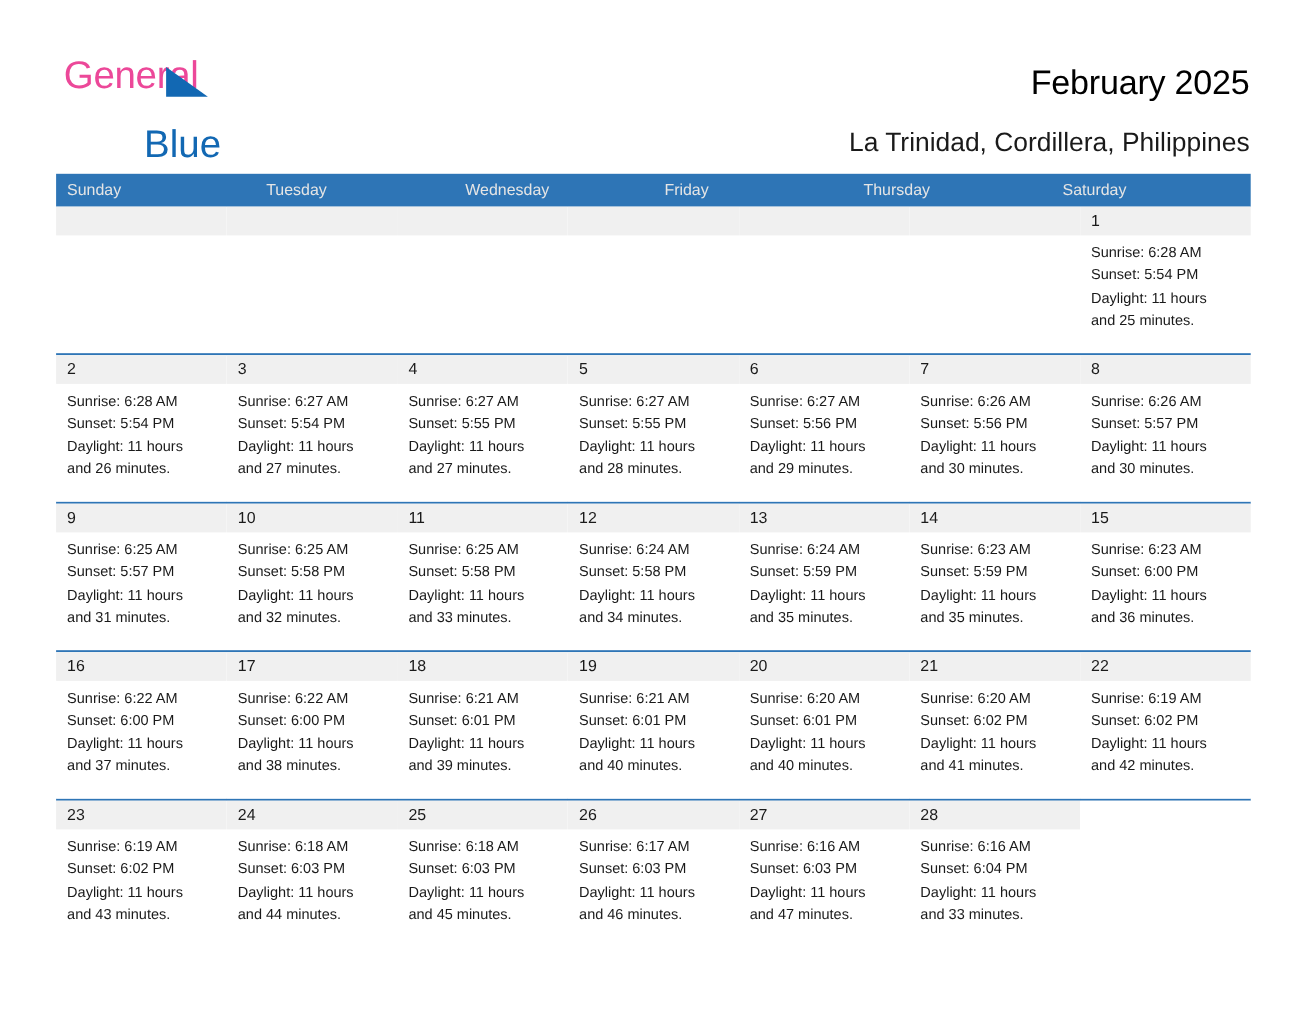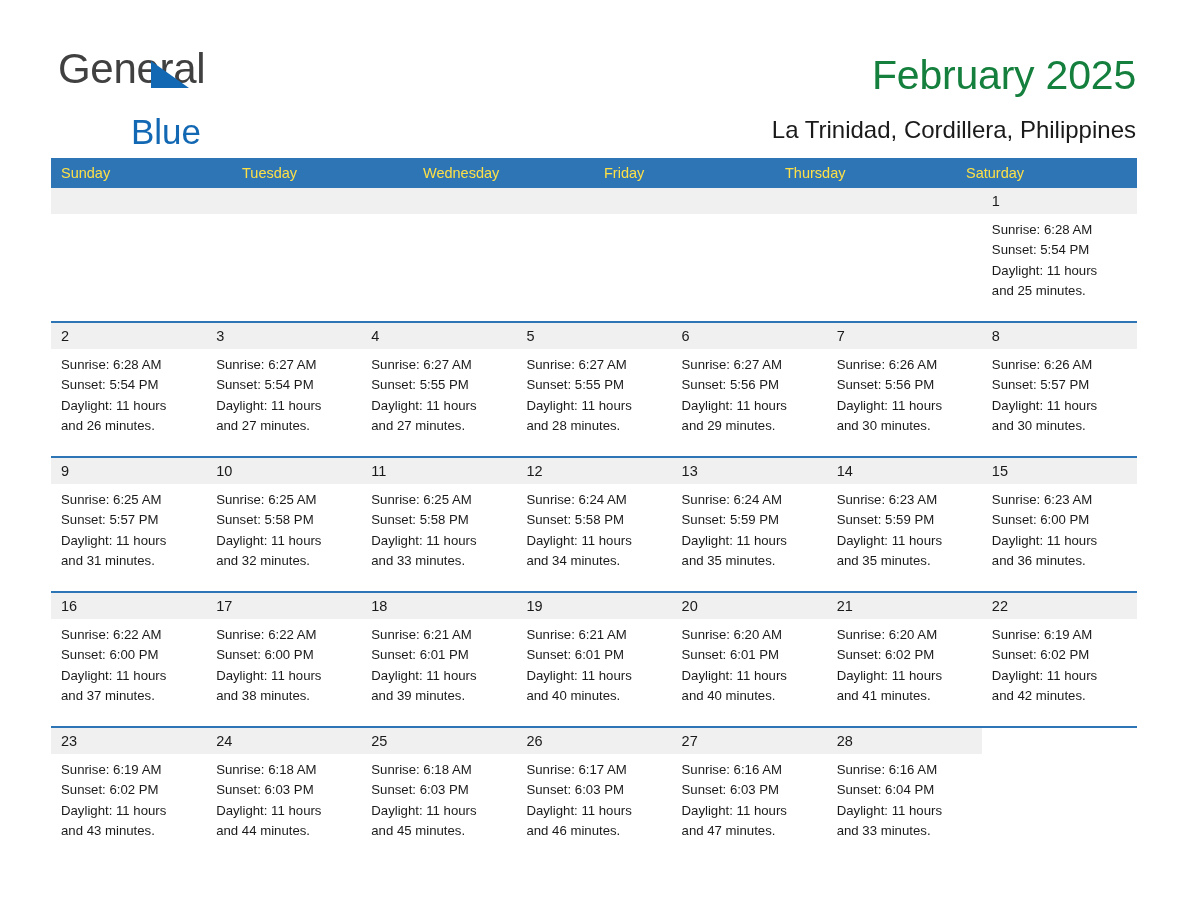--- a/index.html
+++ b/index.html
@@ -33,23 +33,23 @@
     position: absolute;
     left: 58px;
     top: 50px;
     width: 260px;
     height: 70px;
   }
   .logo-line1 {
     position: absolute;
     left: 0;
     top: 0;
-    font-size: 42px;
+    font-size: 35px;
     letter-spacing: -0.3px;
-    color: #404040;
+    color: #ec4899;
     font-weight: 400;
     line-height: 38px;
     white-space: nowrap;
   }
   .logo-tri {
     position: absolute;
     left: 93px;
     top: 11px;
     width: 0;
     height: 0;
@@ -69,23 +69,23 @@
   }
 
   .title-block {
     position: absolute;
     right: 52px;
     top: 50px;
     text-align: right;
     width: 700px;
   }
   .cal-title {
-    font-size: 41px;
+    font-size: 31px;
     font-weight: 400;
-    color: #15803d;
+    color: #000000;
     line-height: 50px;
     letter-spacing: -0.2px;
   }
   .cal-subtitle {
     margin-top: 16px;
     font-size: 24px;
     font-weight: 400;
     color: #1a1a1a;
     line-height: 28px;
   }
@@ -97,21 +97,21 @@
     top: 158px;
     width: 1086px;
   }
   .weekday-row {
     display: flex;
     background: #2e75b6;
     height: 30px;
   }
   .weekday {
     flex: 1 1 0;
-    color: #fde047;
+    color: #e5e5e5;
     font-size: 14.5px;
     line-height: 30px;
     padding-left: 10px;
     box-sizing: border-box;
     white-space: nowrap;
     overflow: hidden;
   }
   .week-row {
     display: flex;
     border-top: 2px solid #2e75b6;

